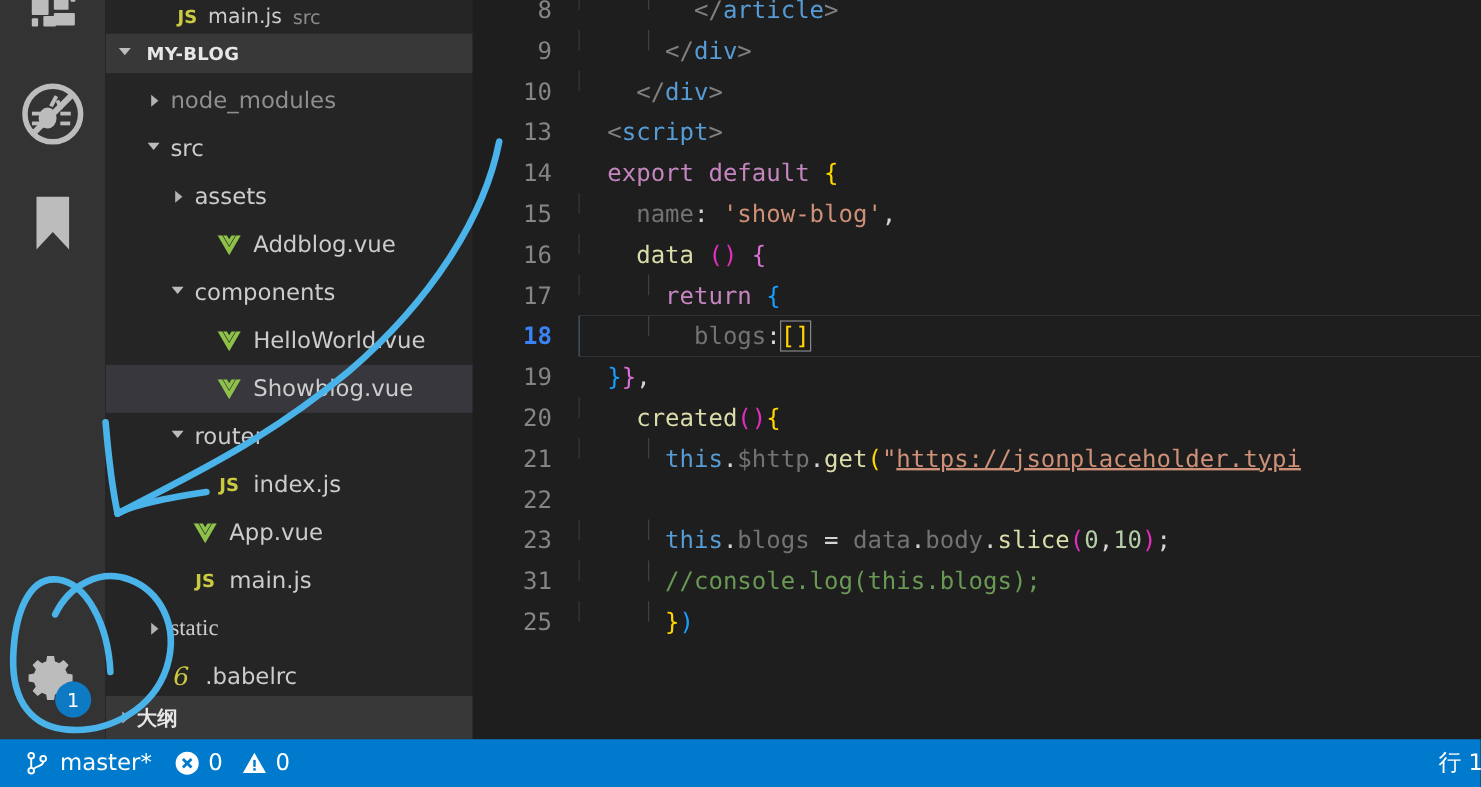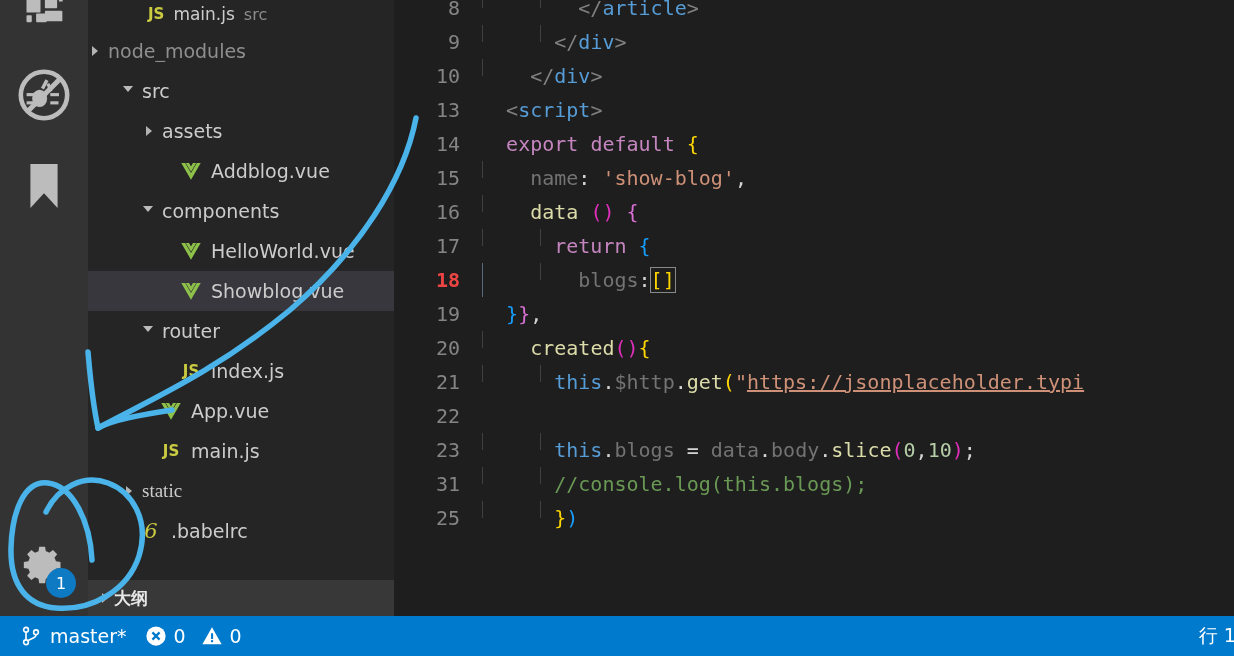--- a/index.html
+++ b/index.html
@@ -163,21 +163,21 @@
     white-space: pre;
   }
   .lnum {
     width: 88px;
     flex-shrink: 0;
     text-align: right;
     padding-right: 22px;
     color: #858585;
     font-size: 20px;
   }
-  .cline.active .lnum { color: #ef4444; font-weight: bold; }
+  .cline.active .lnum { color: #3b82f6; font-weight: bold; }
   .ctext { position: relative; flex: 1; overflow: hidden; }
   .cline.active .ctext::before {
     content: "";
     position: absolute;
     left: 0; right: -400px; top: -1px; bottom: -1px;
     border: 1px solid #57697d;
     pointer-events: none;
   }
   .ind {
     position: absolute;
@@ -293,23 +293,27 @@
     </div>
 
     <div class="sidebar">
 
       <div class="open-editors-row">
         <span class="oe-icon">JS</span>
         <span>main.js</span>
         <span class="oe-desc">src</span>
       </div>
 
+      <div class="section-header">
+        <span class="tw expanded"></span>
+        <span>MY-BLOG</span>
+      </div>
 
       <div class="tree" id="file-tree">
-          <div class="trow dim" style="">
+          <div class="trow dim" style="padding-left: 34px;">
             <span class="tw collapsed"></span>
             <span class="ficon " style="width: 0px; margin-right: 4px;"></span>
             <span class="fname">node_modules</span>
           </div>
           <div class="trow" style="padding-left: 34px;">
             <span class="tw expanded"></span>
             <span class="ficon " style="width: 0px; margin-right: 4px;"></span>
             <span class="fname">src</span>
           </div>
           <div class="trow" style="padding-left: 54px;">

